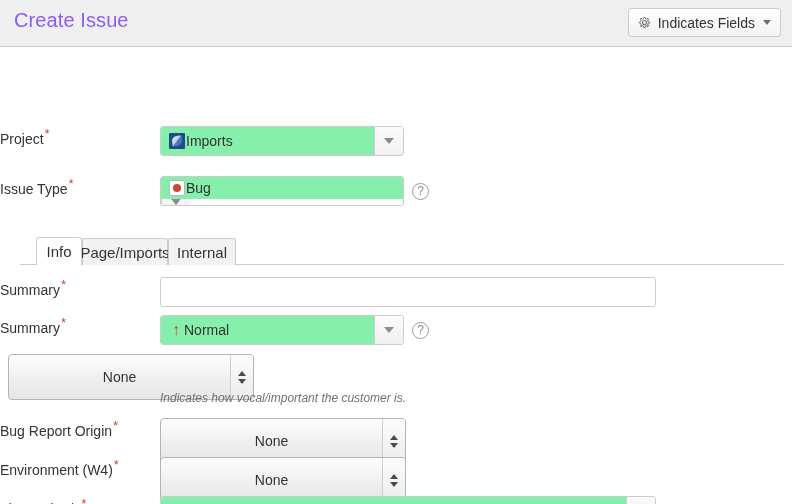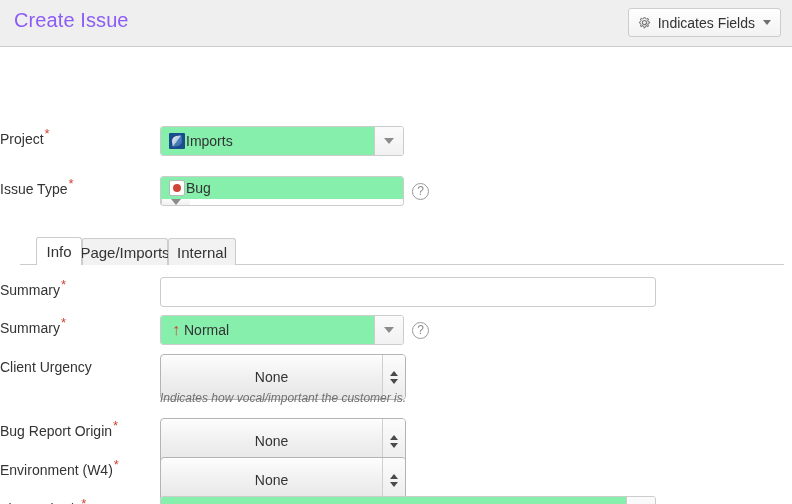--- a/index.html
+++ b/index.html
@@ -411,23 +411,20 @@
           <div class="combo-btn">
             <span class="tri"></span>
           </div>
         </div>
         <span class="help-icon">?</span>
       </div>
     </div>
   </div>
 
   <div class="field-row" style="top:307px;">
-    <div class="field-label">
-      <span>Client Urgency</span>
-    </div>
     <div class="field-control">
       <div class="native-select" style="width:246px;">
         <span class="sel-text">None</span>
         <span class="spinner">
           <span class="up"></span>
             <span class="dn"></span>
         </span>
       </div>
     </div>
   </div>

